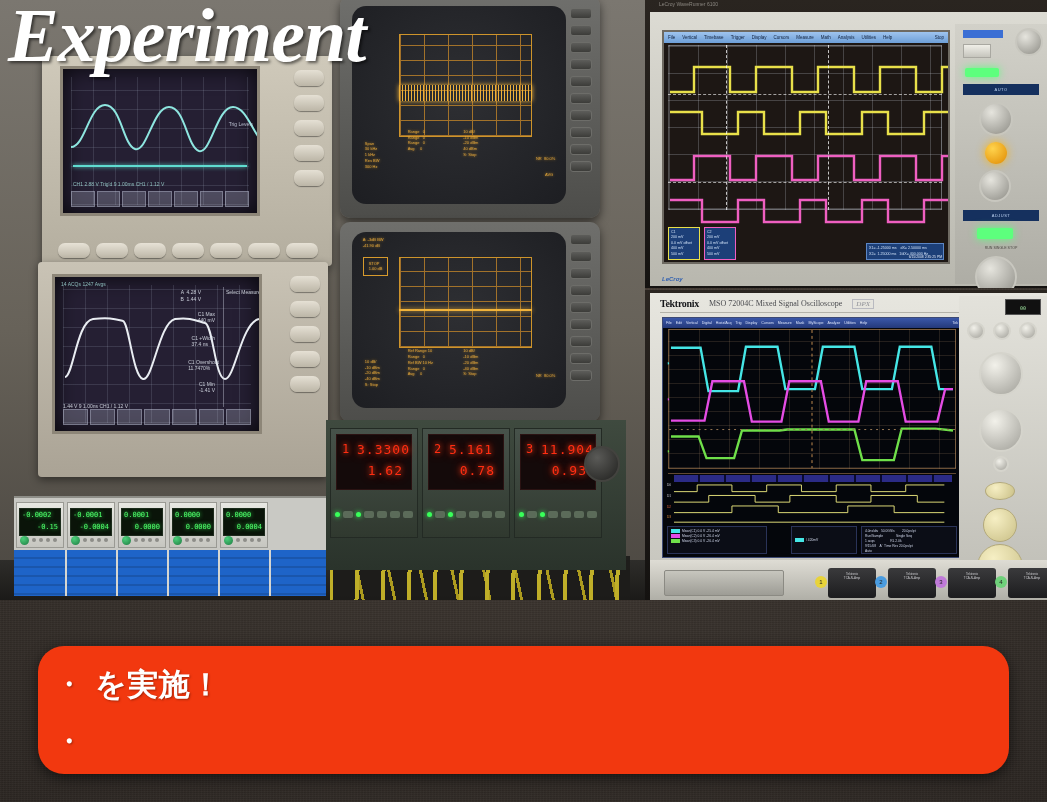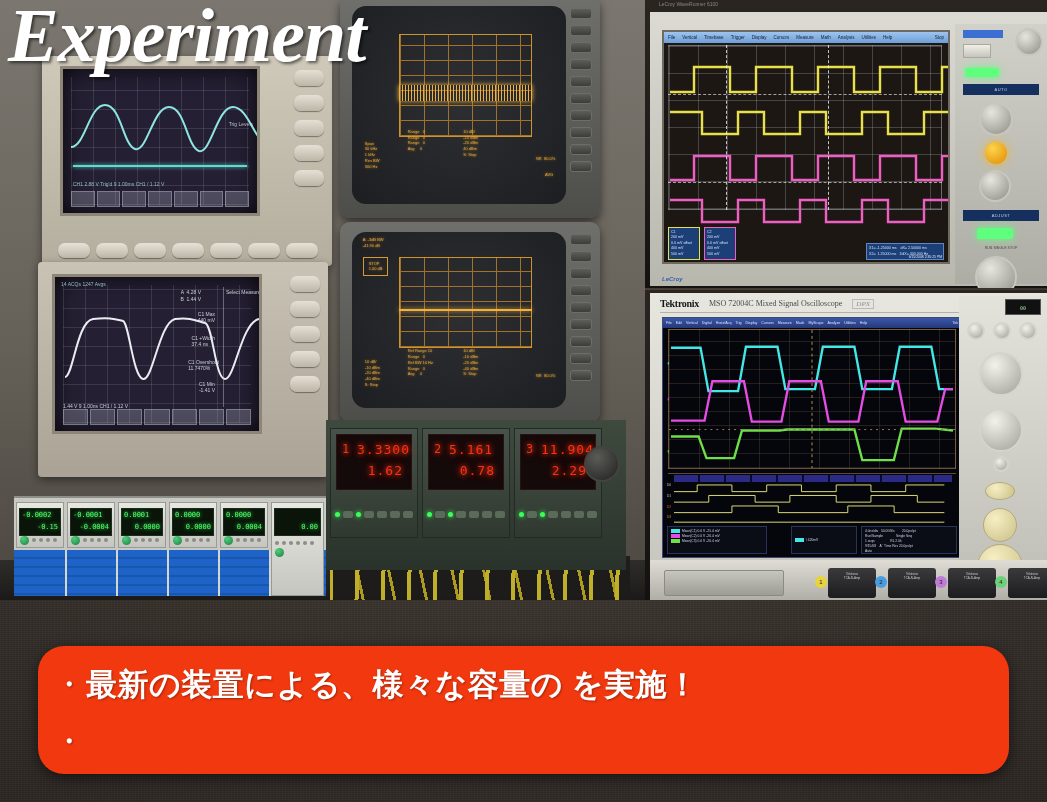--- a/index.html
+++ b/index.html
@@ -462,21 +462,21 @@
           <i></i>
             <i></i>
             <i></i>
             <i></i>
         </div>
       </div>
       <div class="psu" style="left:188px;">
         <div class="lcd">
           <div class="seg idx">3</div>
           <div class="seg v">11.904</div>
-          <div class="seg a">2.29</div>
+          <div class="seg a">0.93</div>
         </div>
         <div class="knobs">
           <span class="led"></span>
           <i></i>
             <span class="led"></span>
           <i></i>
             <i></i>
             <i></i>
             <i></i>
         </div>
@@ -542,35 +542,20 @@
         <div class="lcd">
           <div class="gseg r1">0.0000</div>
           <div class="gseg r2">0.0004</div>
         </div>
         <div class="ctl">
           <span class="big"></span>
           <i></i>
             <i></i>
             <i></i>
             <i></i>
-        </div>
-      </div>
-      <div class="grn" style="left:257px; width:53px; height:94px;">
-        <div class="lcd">
-          <div class="gseg r1"></div>
-          <div class="gseg r2">0.00</div>
-        </div>
-        <div class="ctl" style="bottom:auto; top:38px; flex-wrap:wrap; height:50px; align-content:flex-start;">
-          <i></i>
-            <i></i>
-            <i></i>
-          <i></i>
-            <i></i>
-            <i></i>
-          <span class="big"></span>
         </div>
       </div>
       <div class="rack-divider" style="left:51px;"></div>
       <div class="rack-divider" style="left:102px;"></div>
       <div class="rack-divider" style="left:153px;"></div>
       <div class="rack-divider" style="left:204px;"></div>
       <div class="rack-divider" style="left:255px;"></div>
     </div>
   </div>
 
@@ -762,21 +747,20 @@
     </div>
   </div>
 
 </div>
 
 <div id="title">Experiment</div>
 
 <div id="callout">
   <div class="cline">
     <span class="bullet">・</span>
-    <span>最新の装置による、様々な容量の</span>
     <span class="sp"></span>
     <span>を実施！</span>
   </div>
   <div class="cline">
     <span class="bullet">・</span>
     <span class="sp"></span>
     <span class="sp"></span>
   </div>
 </div>
 

